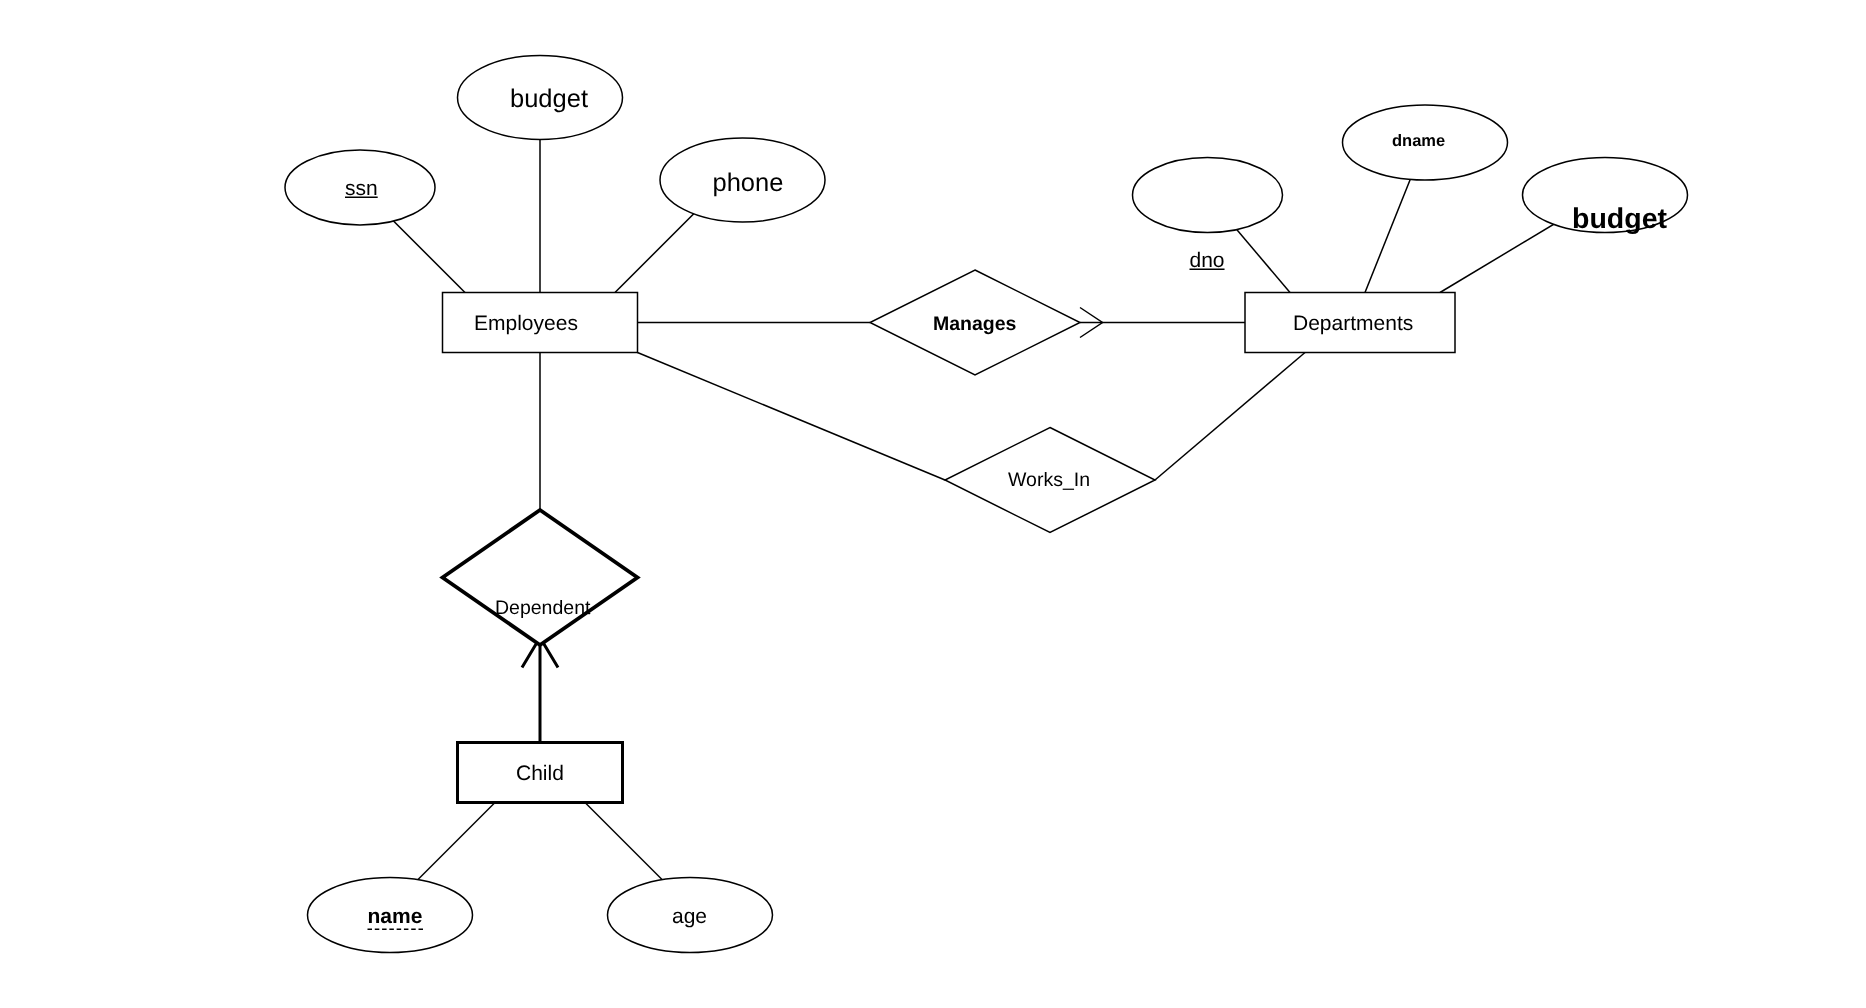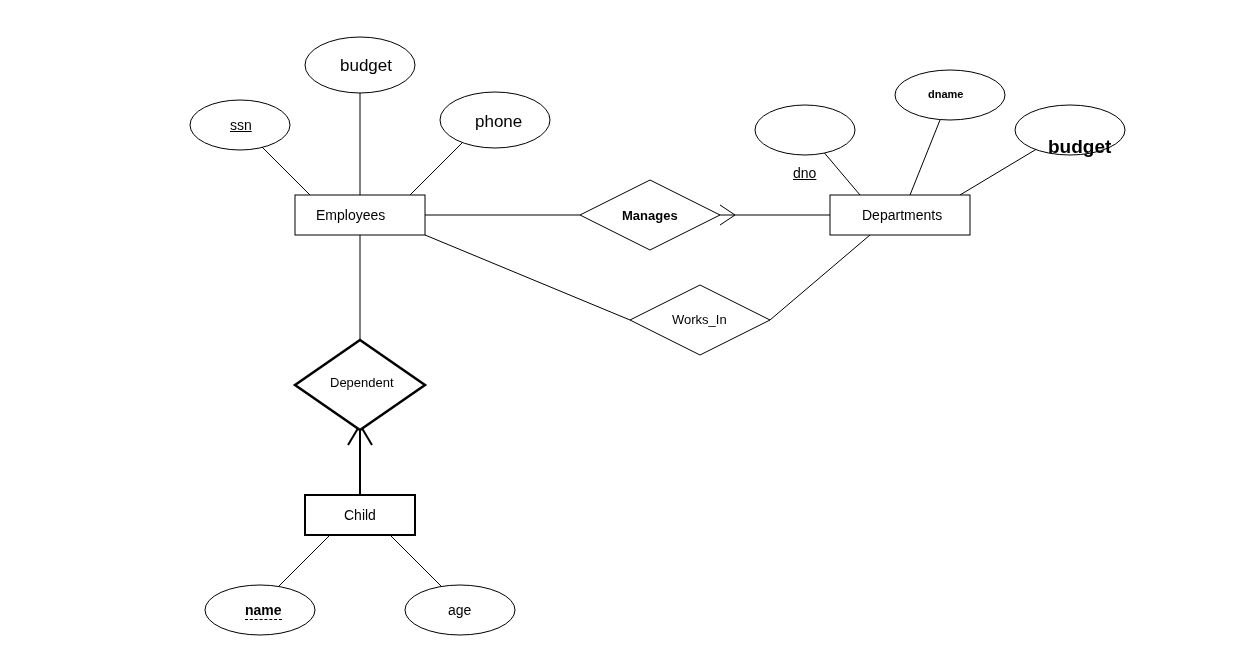--- a/index.html
+++ b/index.html
@@ -62,21 +62,21 @@
   <ellipse cx="260" cy="610" rx="55" ry="25" fill="#fff" stroke="#000" stroke-width="1"></ellipse>
   <ellipse cx="460" cy="610" rx="55" ry="25" fill="#fff" stroke="#000" stroke-width="1"></ellipse>
 </svg>
 
 <div class="label" style="left:316px; top:207px;">Employees</div>
 <div class="label" style="left:862px; top:207px;">Departments</div>
 <div class="label" style="left:344px; top:507px;">Child</div>
 
 <div class="label bold" style="left:622px; top:208px; font-size:13px;">Manages</div>
 <div class="label" style="left:672px; top:312px; font-size:13px;text-align:right;">Works_In</div>
-<div class="label" style="left:330px; top:375px; font-size:13px;">Dependent</div>
+<div class="label" style="left:330px; top:397px; font-size:13px;">Dependent</div>
 
 <div class="label underline" style="left:230px; top:117px;">ssn</div>
 <div class="label" style="left:340px; top:56px; font-size:17px;">budget</div>
 <div class="label" style="left:475px; top:112px; font-size:17px;">phone</div>
 <div class="label underline" style="left:793px; top:122px;margin-top:43px;">dno</div>
 <div class="label bold" style="left:928px; top:88px; font-size:11px;">dname</div>
 <div class="label bold" style="left:1048px; top:136px; font-size:19px;">budget</div>
 <div class="label" style="left:245px; top:602px;"><span class="dashed-underline">name</span></div>
 <div class="label" style="left:448px; top:602px;">age</div>
 

